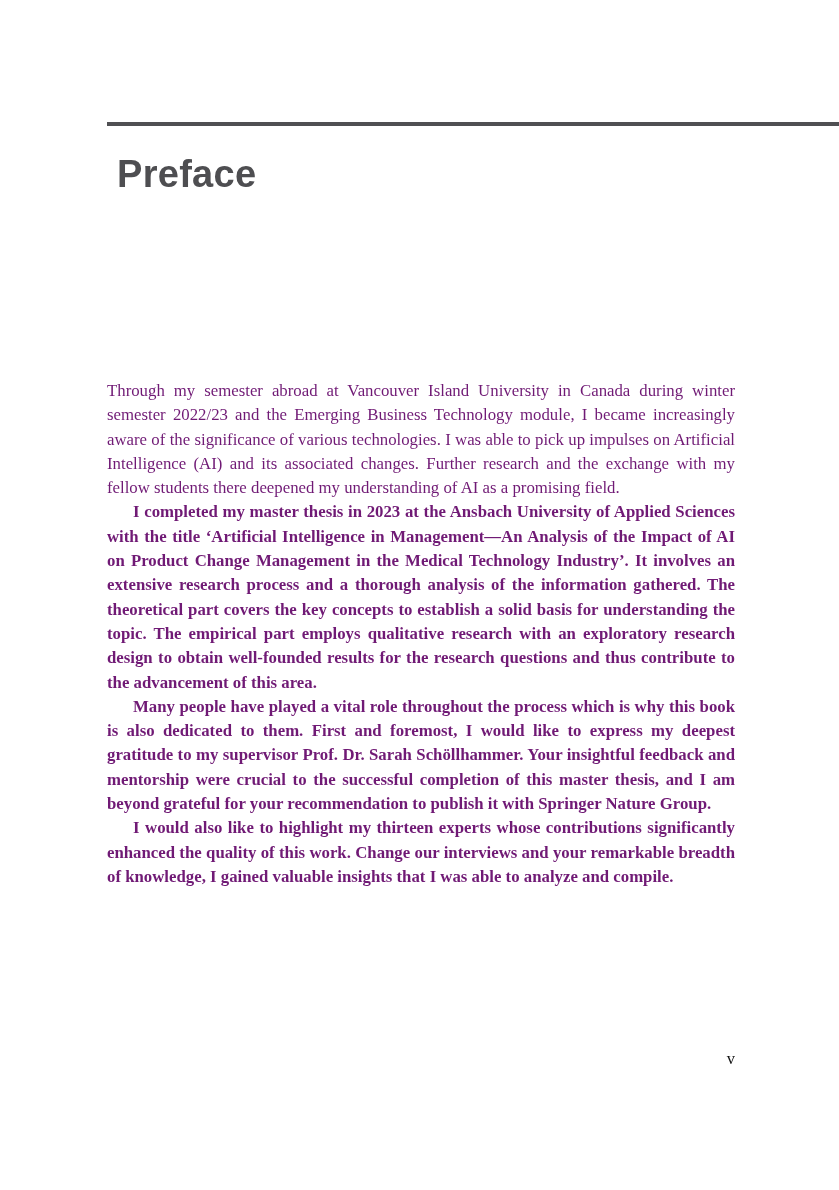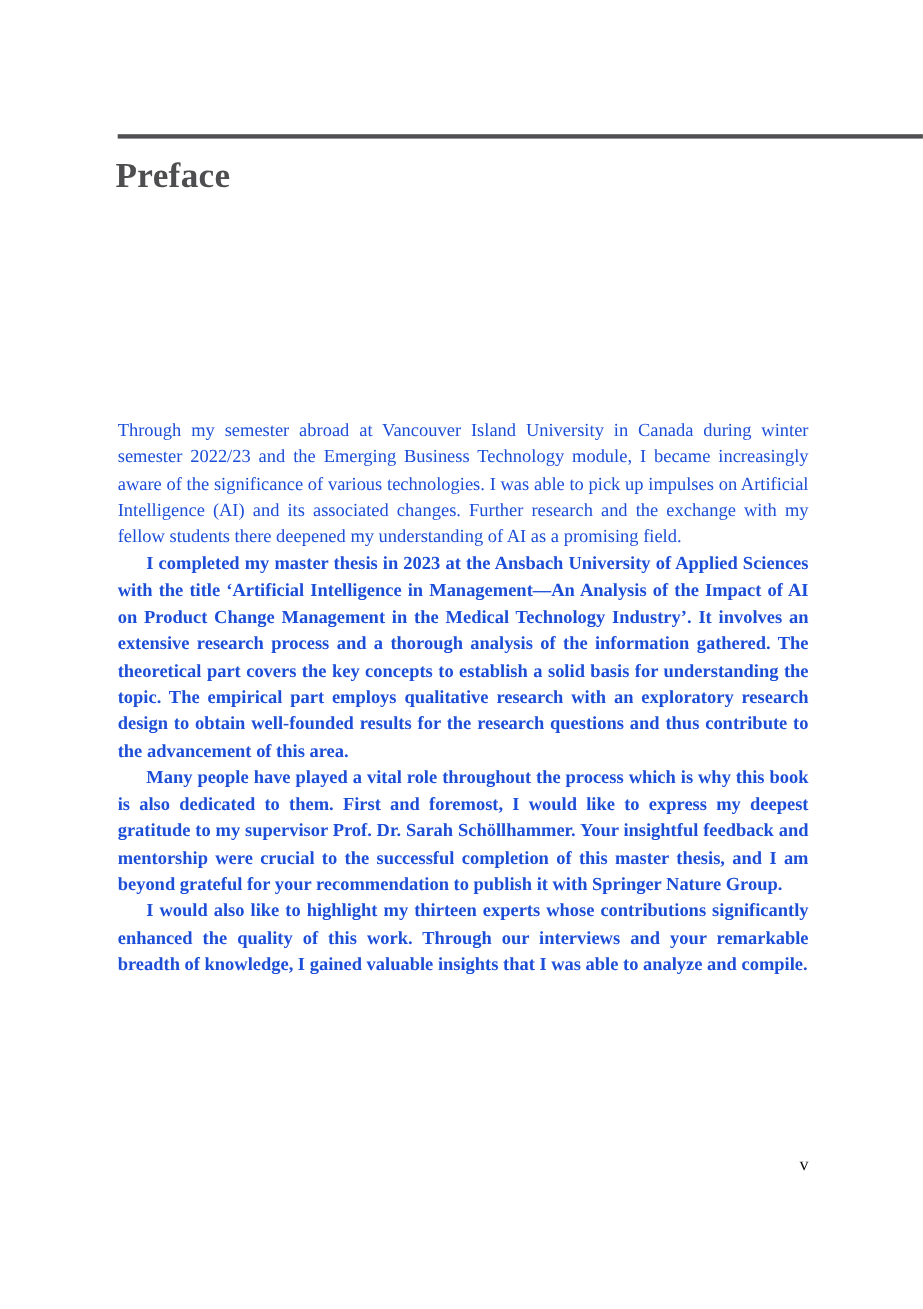--- a/index.html
+++ b/index.html
@@ -24,35 +24,35 @@
     left: 107px;
     right: 0;
     top: 122px;
     height: 4px;
     background: #505053;
   }
   .heading {
     position: absolute;
     left: 105px;
     top: 141px;
-    margin: 0;
-    font-family: Liberation Serif, serif;
-    font-size: 32px;
+    margin: 12px;
+    font-family: Liberation Sans, sans-serif;
+    font-size: 38px;
     font-weight: bold;
     color: #4e4e51;
     letter-spacing: 0.3px;
   }
   .body-text {
     position: absolute;
     left: 107px;
     top: 379px;
     width: 628px;
     font-size: 16.8px;
     line-height: 24.3px;
-    color: #1d4ed8;
+    color: #701a75;
     text-align: justify;
   }
   .para {
     margin: 0;
     padding: 0;
   }
   .para.indent {
     text-indent: 26px;
     font-weight: bold;
   }
@@ -68,16 +68,16 @@
 </head>
 <body>
 
 <div class="page">
   <div class="top-rule"></div>
   <h1 class="heading">Preface</h1>
   <div class="body-text">
     <p class="para">Through my semester abroad at Vancouver Island University in Canada during winter semester 2022/23 and the Emerging Business Technology module, I became increasingly aware of the significance of various technologies. I was able to pick up impulses on Artificial Intelligence (AI) and its associated changes. Further research and the exchange with my fellow students there deepened my understanding of AI as a promising field.</p>
     <p class="para indent">I completed my master thesis in 2023 at the Ansbach University of Applied Sciences with the title ‘Artificial Intelligence in Management—An Analysis of the Impact of AI on Product Change Management in the Medical Technology Industry’. It involves an extensive research process and a thorough analysis of the information gathered. The theoretical part covers the key concepts to establish a solid basis for understanding the topic. The empirical part employs qualitative research with an exploratory research design to obtain well-founded results for the research questions and thus contribute to the advancement of this area.</p>
     <p class="para indent">Many people have played a vital role throughout the process which is why this book is also dedicated to them. First and foremost, I would like to express my deepest gratitude to my supervisor Prof. Dr. Sarah Schöllhammer. Your insightful feedback and mentorship were crucial to the successful completion of this master thesis, and I am beyond grateful for your recommendation to publish it with Springer Nature Group.</p>
-    <p class="para indent">I would also like to highlight my thirteen experts whose contributions significantly enhanced the quality of this work. Through our interviews and your remarkable breadth of knowledge, I gained valuable insights that I was able to analyze and compile.</p>
+    <p class="para indent">I would also like to highlight my thirteen experts whose contributions significantly enhanced the quality of this work. Change our interviews and your remarkable breadth of knowledge, I gained valuable insights that I was able to analyze and compile.</p>
   </div>
   <div class="page-number">v</div>
 </div>
 
 </body></html>

